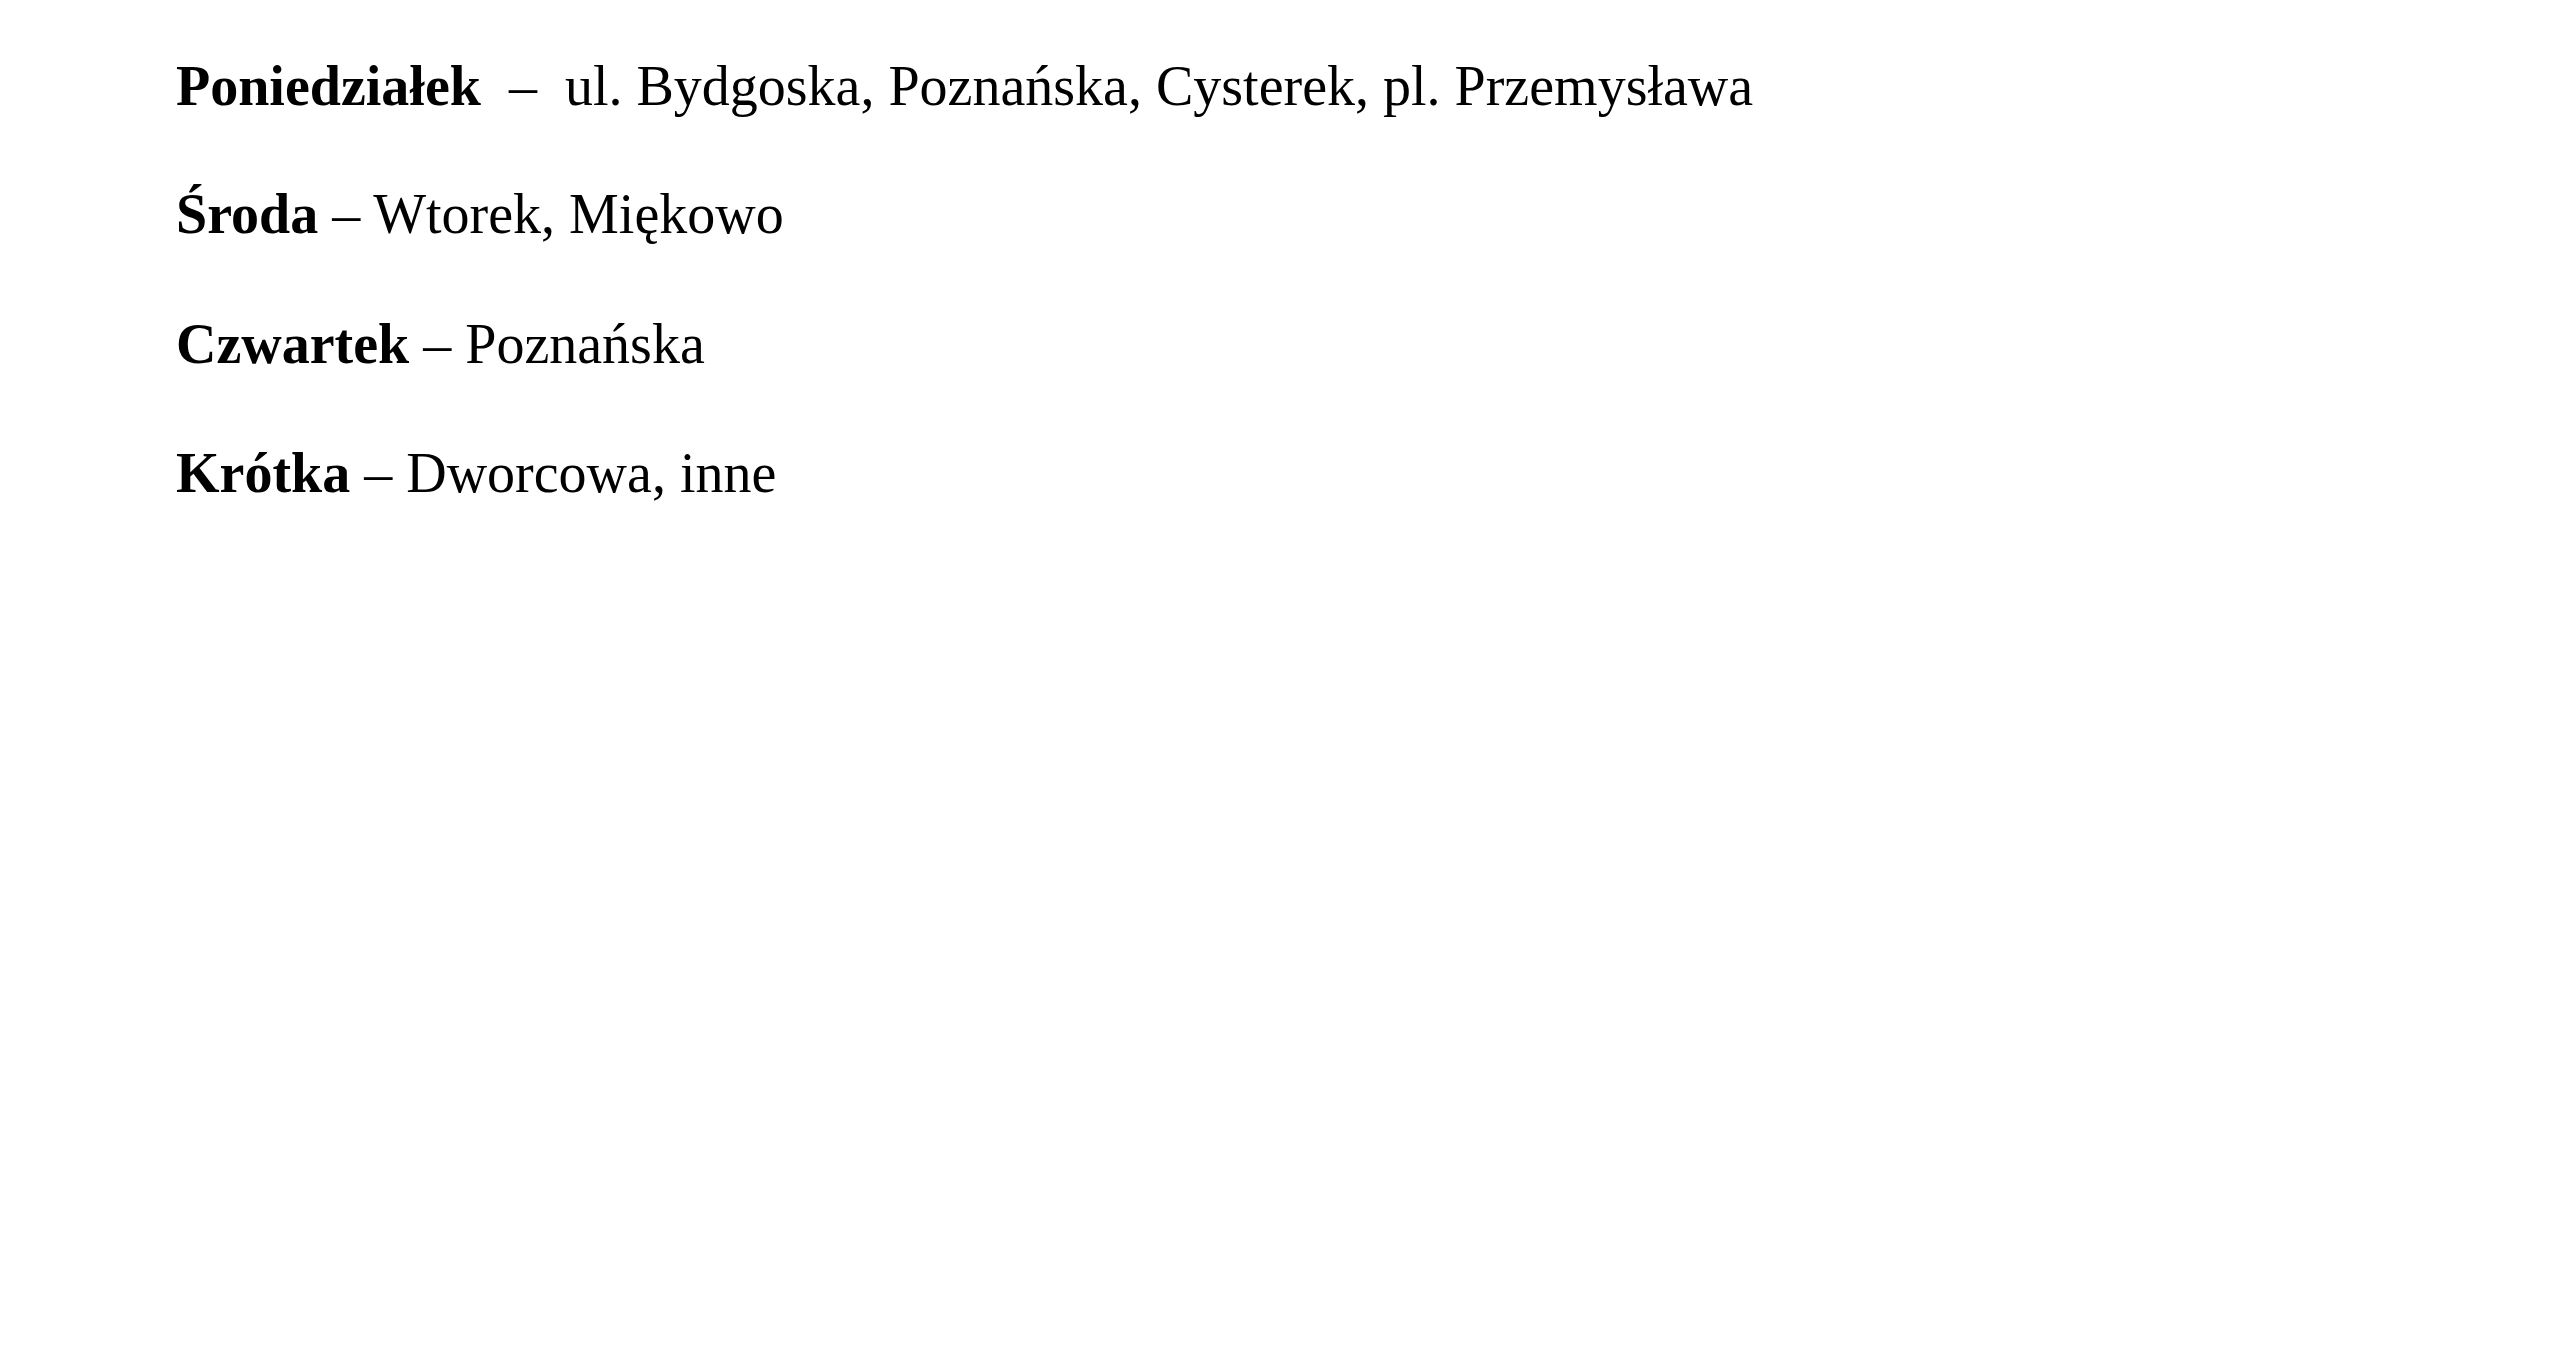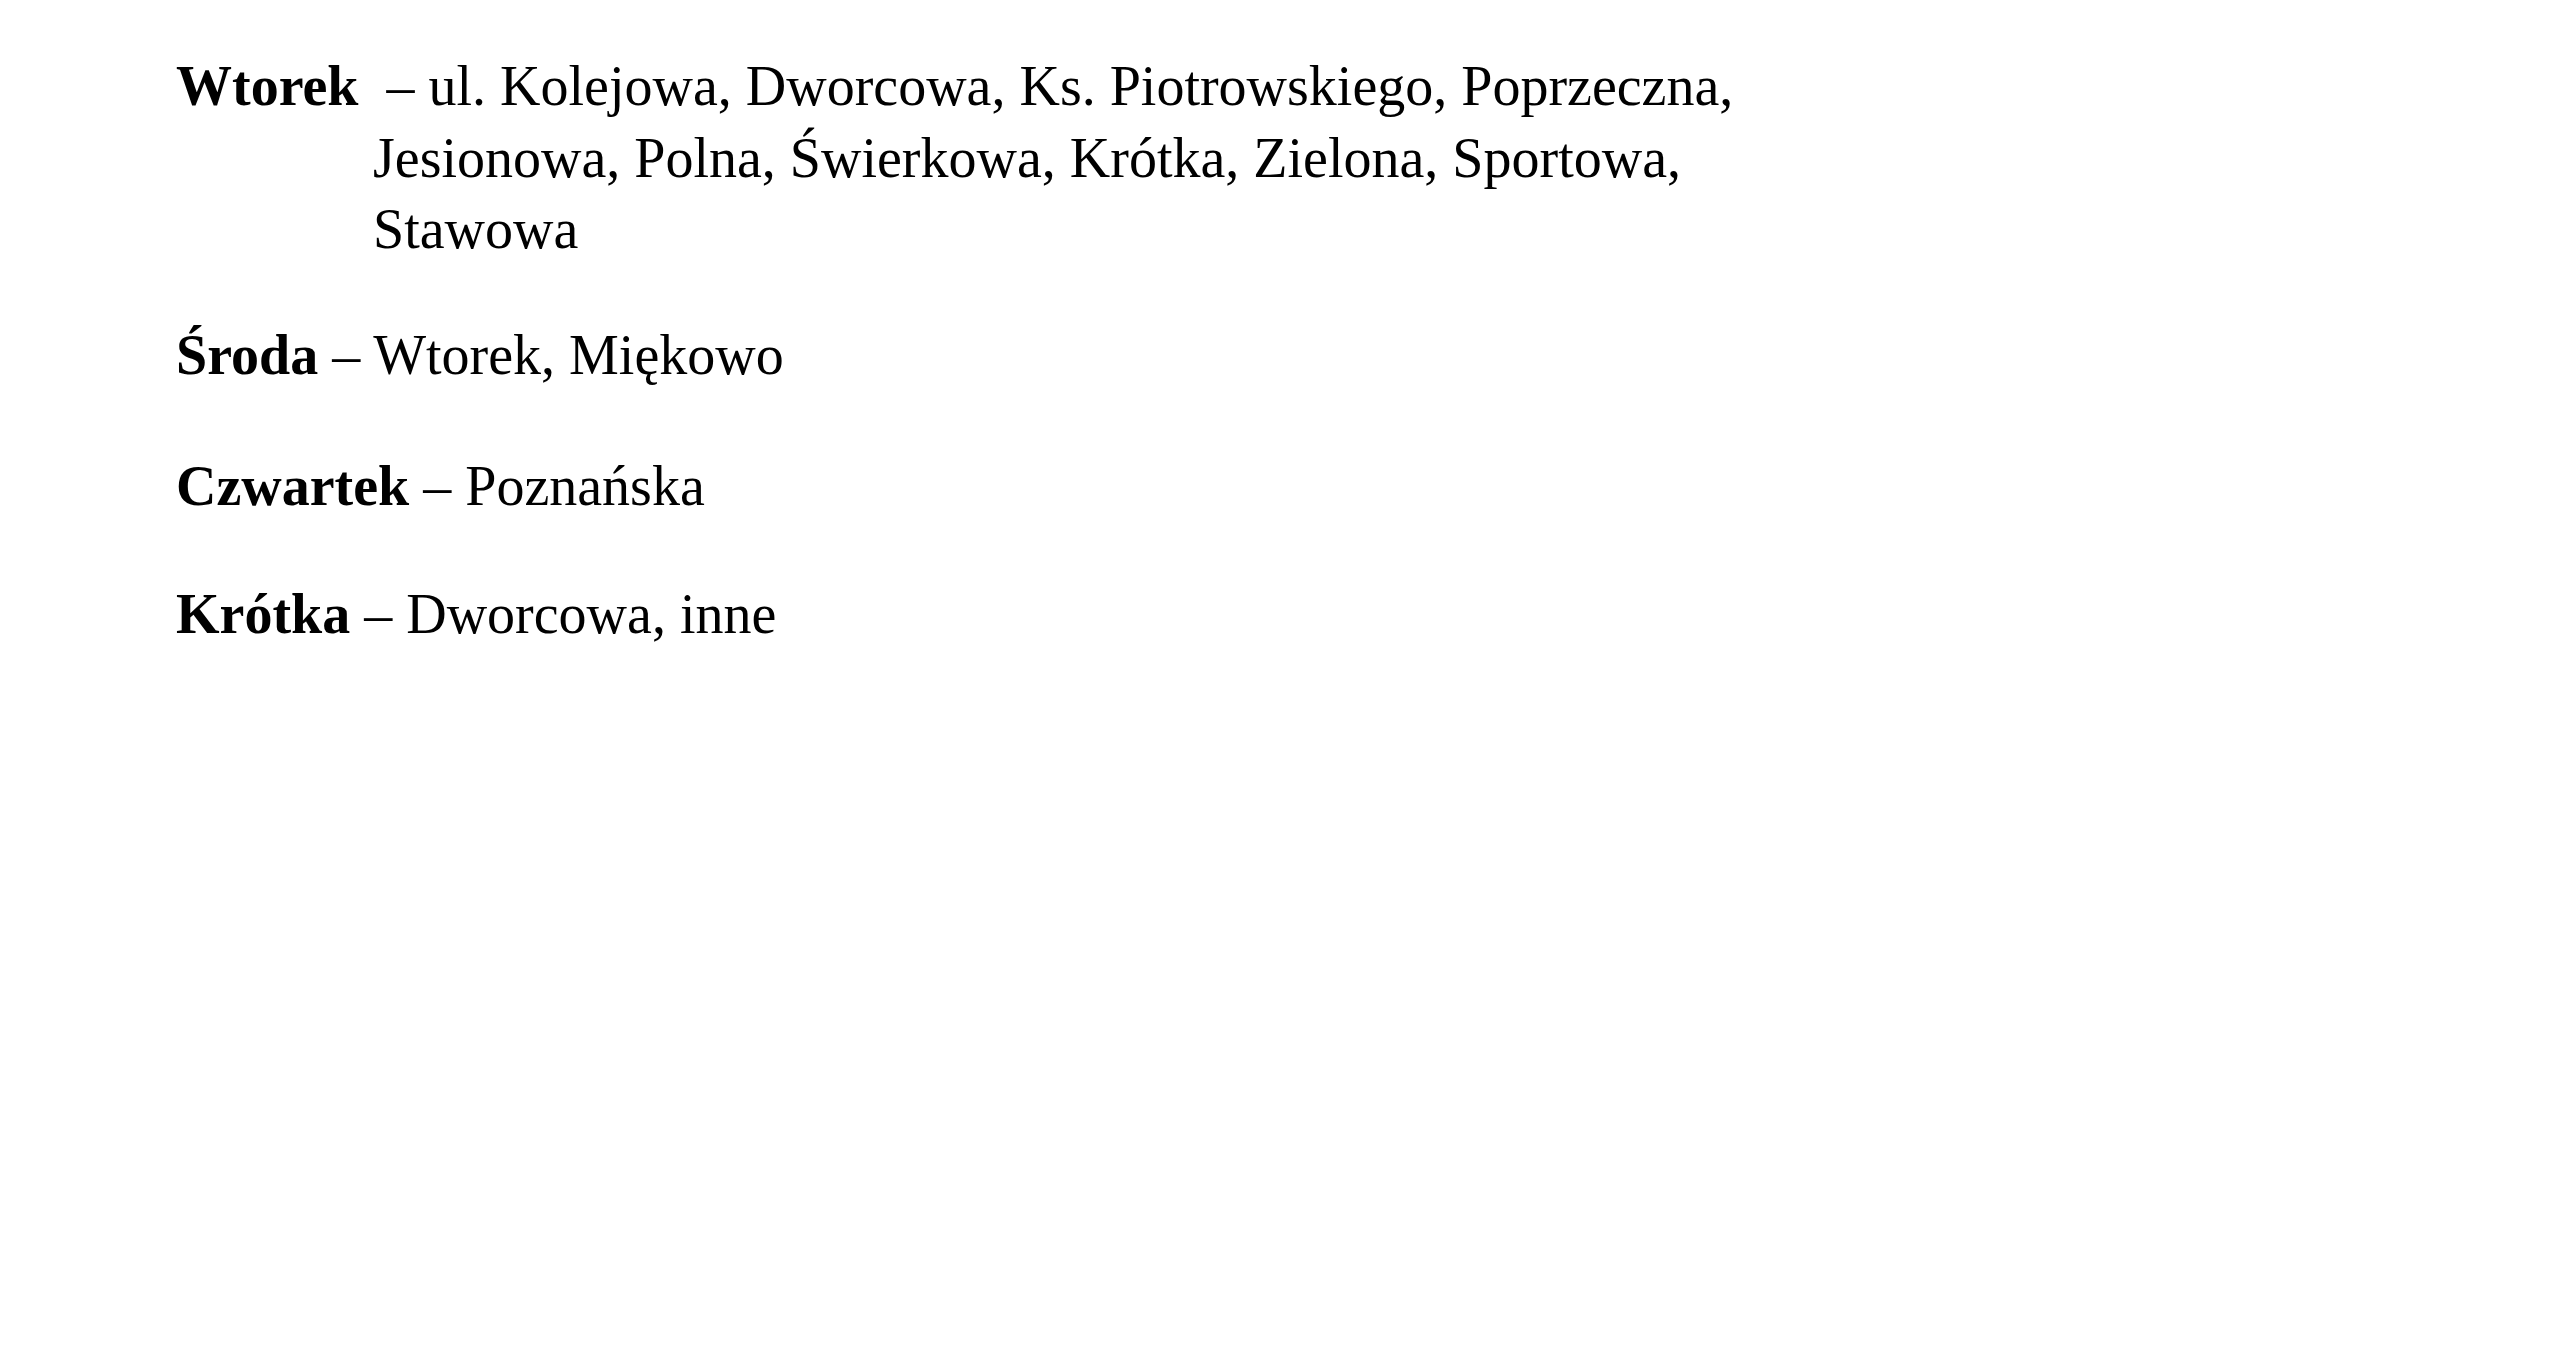--- a/index.html
+++ b/index.html
@@ -53,26 +53,24 @@
   .entry.e2 { margin-bottom: 59px; }
   .entry.e3 { margin-bottom: 57px; }
   .entry.e4 { margin-bottom: 0; }
 </style>
 </head>
 <body>
 
 <div class="page">
   <div class="entries">
 
+    <div class="entry e0">
+      <div class="entry-line"><span class="day">Poniedziałek</span><span class="dash">  –  </span><span class="streets">ul. Bydgoska, Poznańska, Cysterek, pl. Przemysława</span></div>
+    </div>
 
-    <div class="entry e1">
-      <div class="entry-line"><span class="day">Wtorek</span><span class="dash">  – </span><span class="streets">ul. Kolejowa, Dworcowa, Ks. Piotrowskiego, Poprzeczna,</span></div>
-      <div class="entry-line cont">Jesionowa, Polna, Świerkowa, Krótka, Zielona, Sportowa,</div>
-      <div class="entry-line cont">Stawowa</div>
-    </div>
 
     <div class="entry e2">
       <div class="entry-line"><span class="day">Środa</span><span class="dash"> – </span><span class="streets">Wtorek, Miękowo</span></div>
     </div>
 
     <div class="entry e3">
       <div class="entry-line"><span class="day">Czwartek</span><span class="dash"> – </span><span class="streets">Poznańska</span></div>
     </div>
 
     <div class="entry e4">

